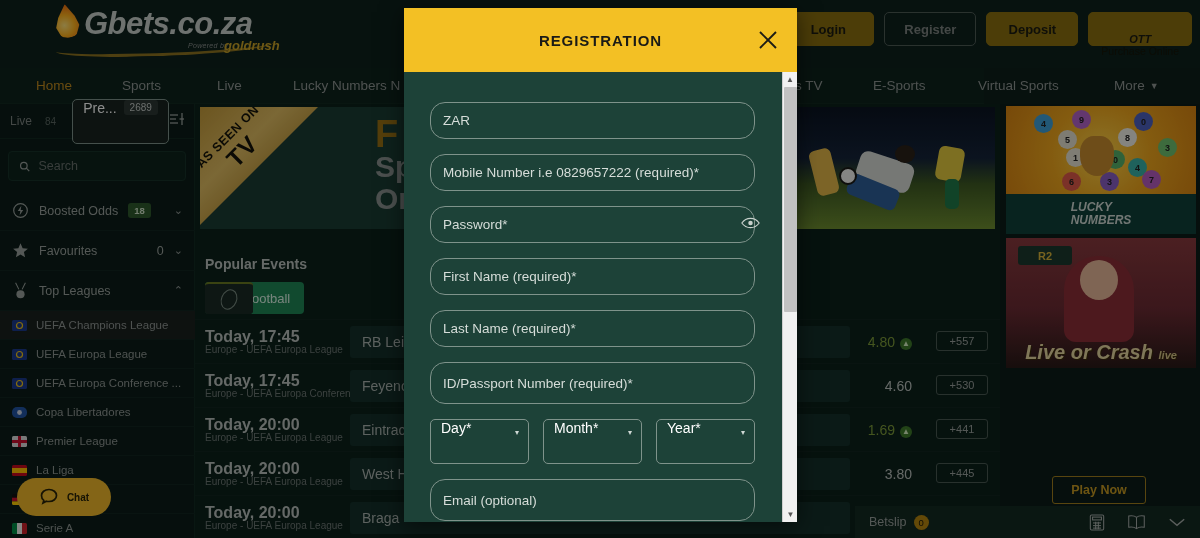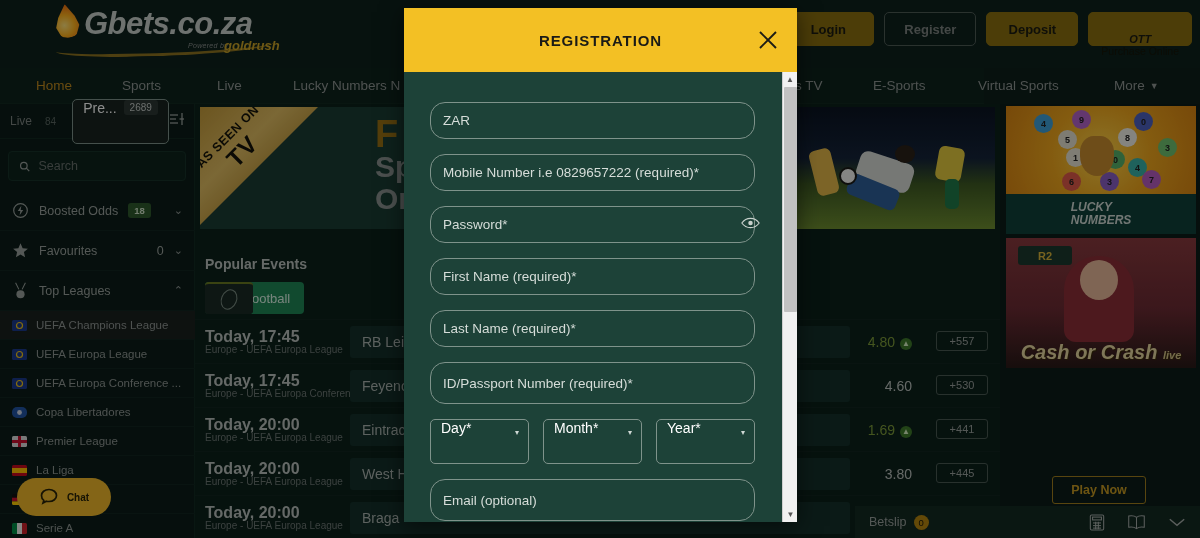--- a/index.html
+++ b/index.html
@@ -538,21 +538,21 @@
             <div>NUMBERS</div>
           </div>
         </div>
       </div>
 
       <div class="promo promo-cash">
         <div class="r2-badge">R2</div>
         <div style="position:absolute;left:58px;top:18px;width:70px;height:86px;background:#8d2f38;border-radius:34px 34px 12px 12px"></div>
         <div style="position:absolute;left:74px;top:22px;width:38px;height:40px;background:#e8b99a;border-radius:50%"></div>
         <div class="cash-logo">
-          <span>Cash or Crash</span>
+          <span>Live or Crash</span>
           <span class="cash-live">live</span>
         </div>
       </div>
 
       <div class="play-now">Play Now</div>
 
       <div class="winners-hdr">
         <svg width="17" height="17" viewBox="0 0 20 20" fill="#d9dedb">
           <path d="M5 2h10v4a5 5 0 0 1-10 0V2z"></path>
             <rect x="8.6" y="11" width="2.8" height="4"></rect>

